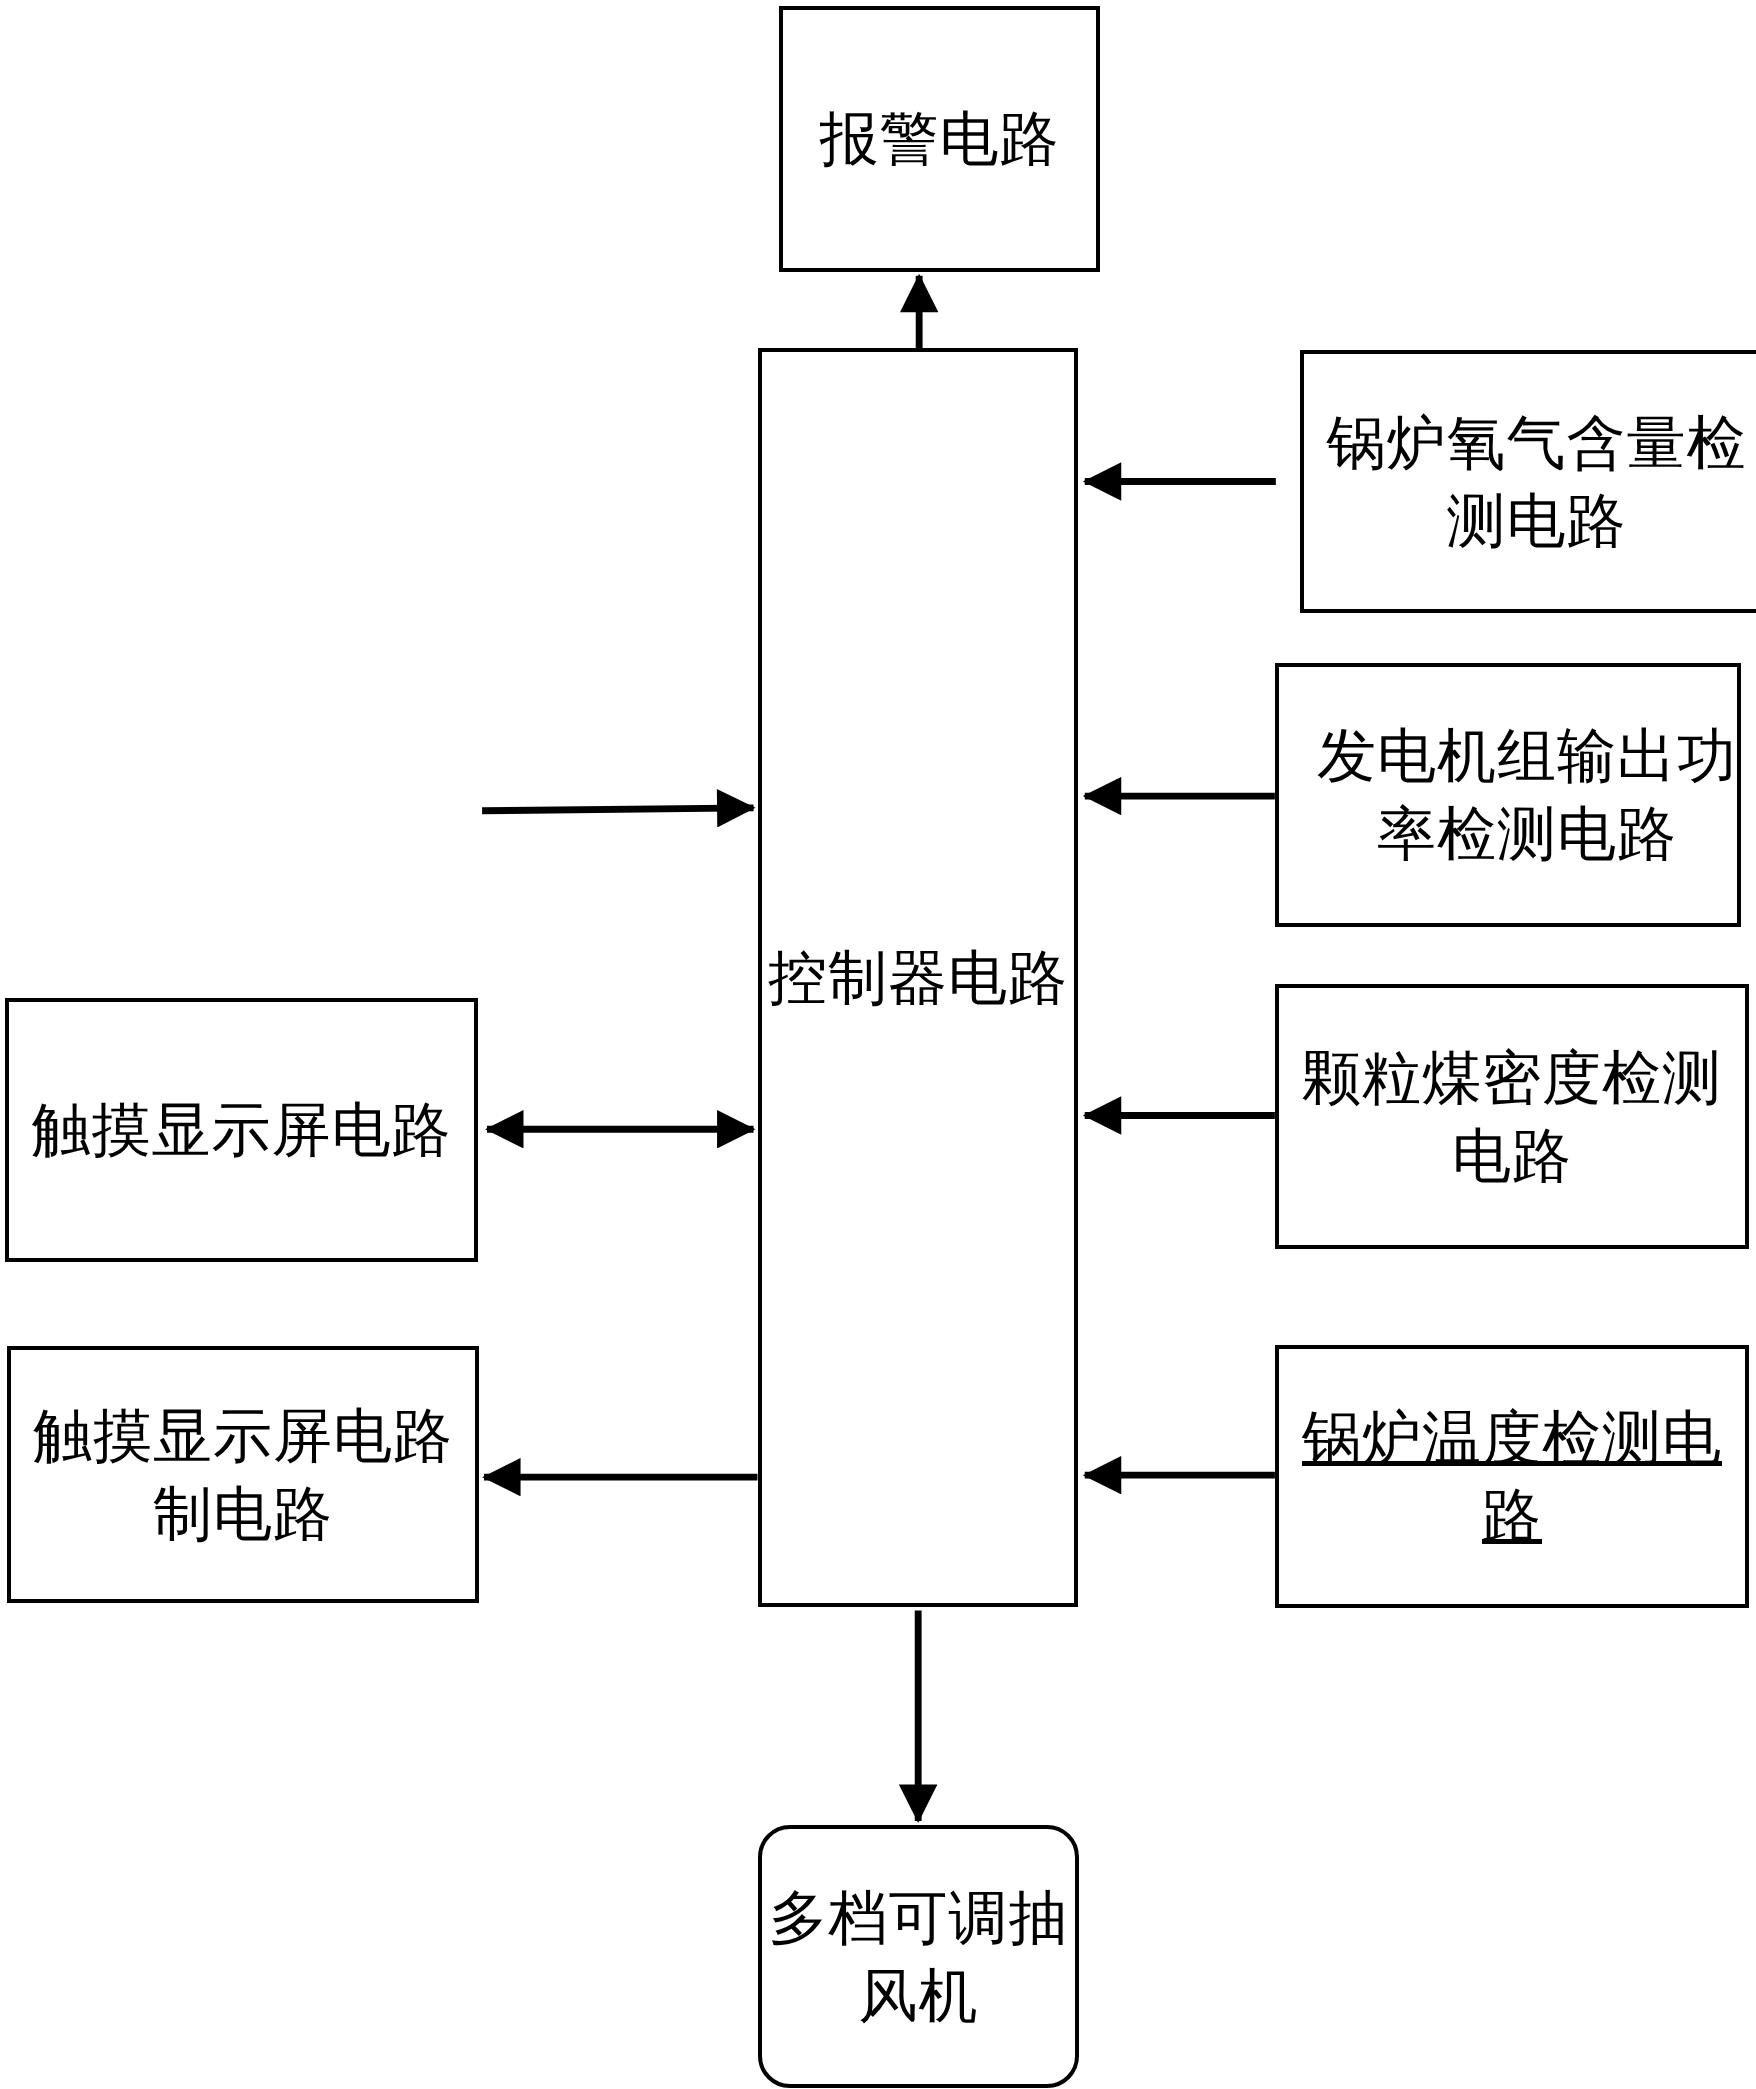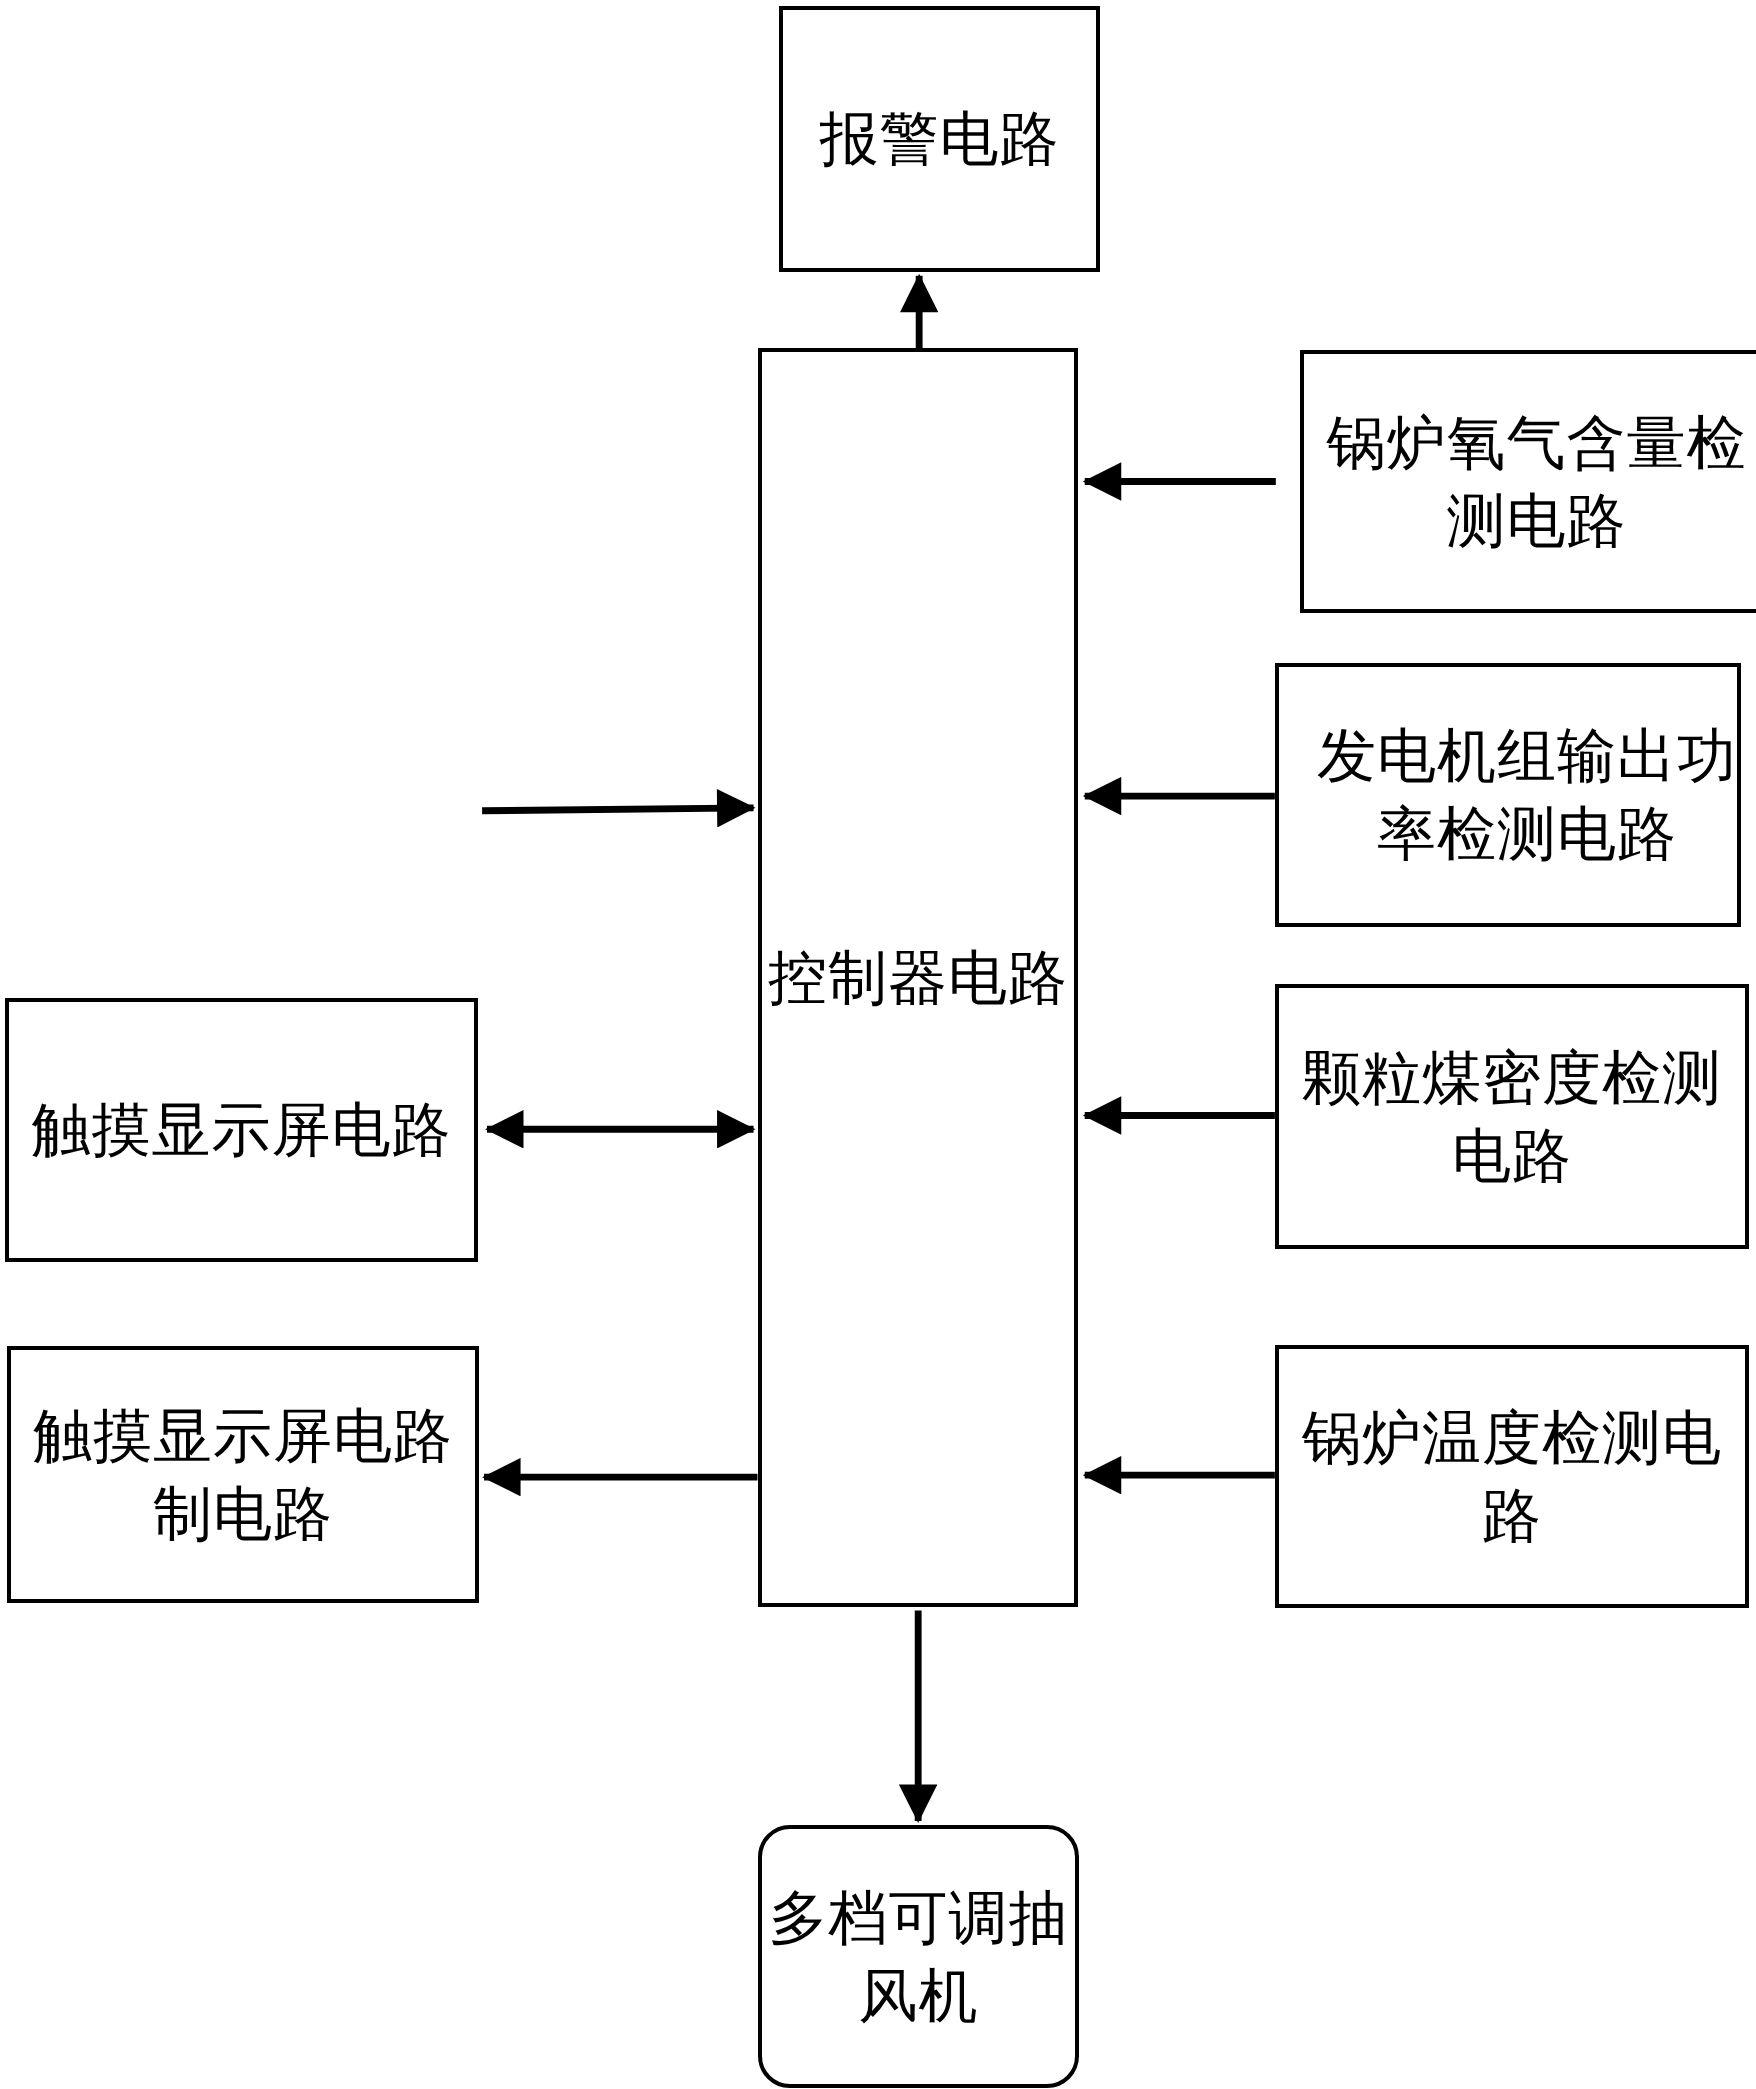--- a/index.html
+++ b/index.html
@@ -41,21 +41,21 @@
   #node-controller { left: 758px;  top: 348px;  width: 320px; height: 1259px; }
   #node-fan        { left: 758px;  top: 1825px; width: 321px; height: 263px; border-radius: 32px; }
   
   #node-power      { left: 4.9px;    top: 679px;  width: 477px; height: 264px; }
   #node-touch      { left: 4.9px;    top: 998px; width: 473px; height: 264px; }
   #node-valve      { left: 6.9px;    top: 1346px; width: 472px; height: 257px; }
   
   #node-oxygen     { left: 1276px; top: 350px;  width: 473px; height: 263px; margin-left: 24px; }
   #node-genpower   { left: 1275px; top: 663px;  width: 466px; height: 264px; justify-content: flex-end; }
   #node-coal       { left: 1275px; top: 984px; width: 474px; height: 265px; }
-  #node-temp       { left: 1275px; top: 1345px; width: 474px; height: 263px; }
+  #node-temp       { left: 1275px; top: 1345px; width: 474px; height: 263px; text-decoration: underline; }
 
   #arrow-layer line {
     stroke: #000000;
     stroke-width: 7;
   }
 </style>
 </head>
 <body>
 
 <div id="canvas">

